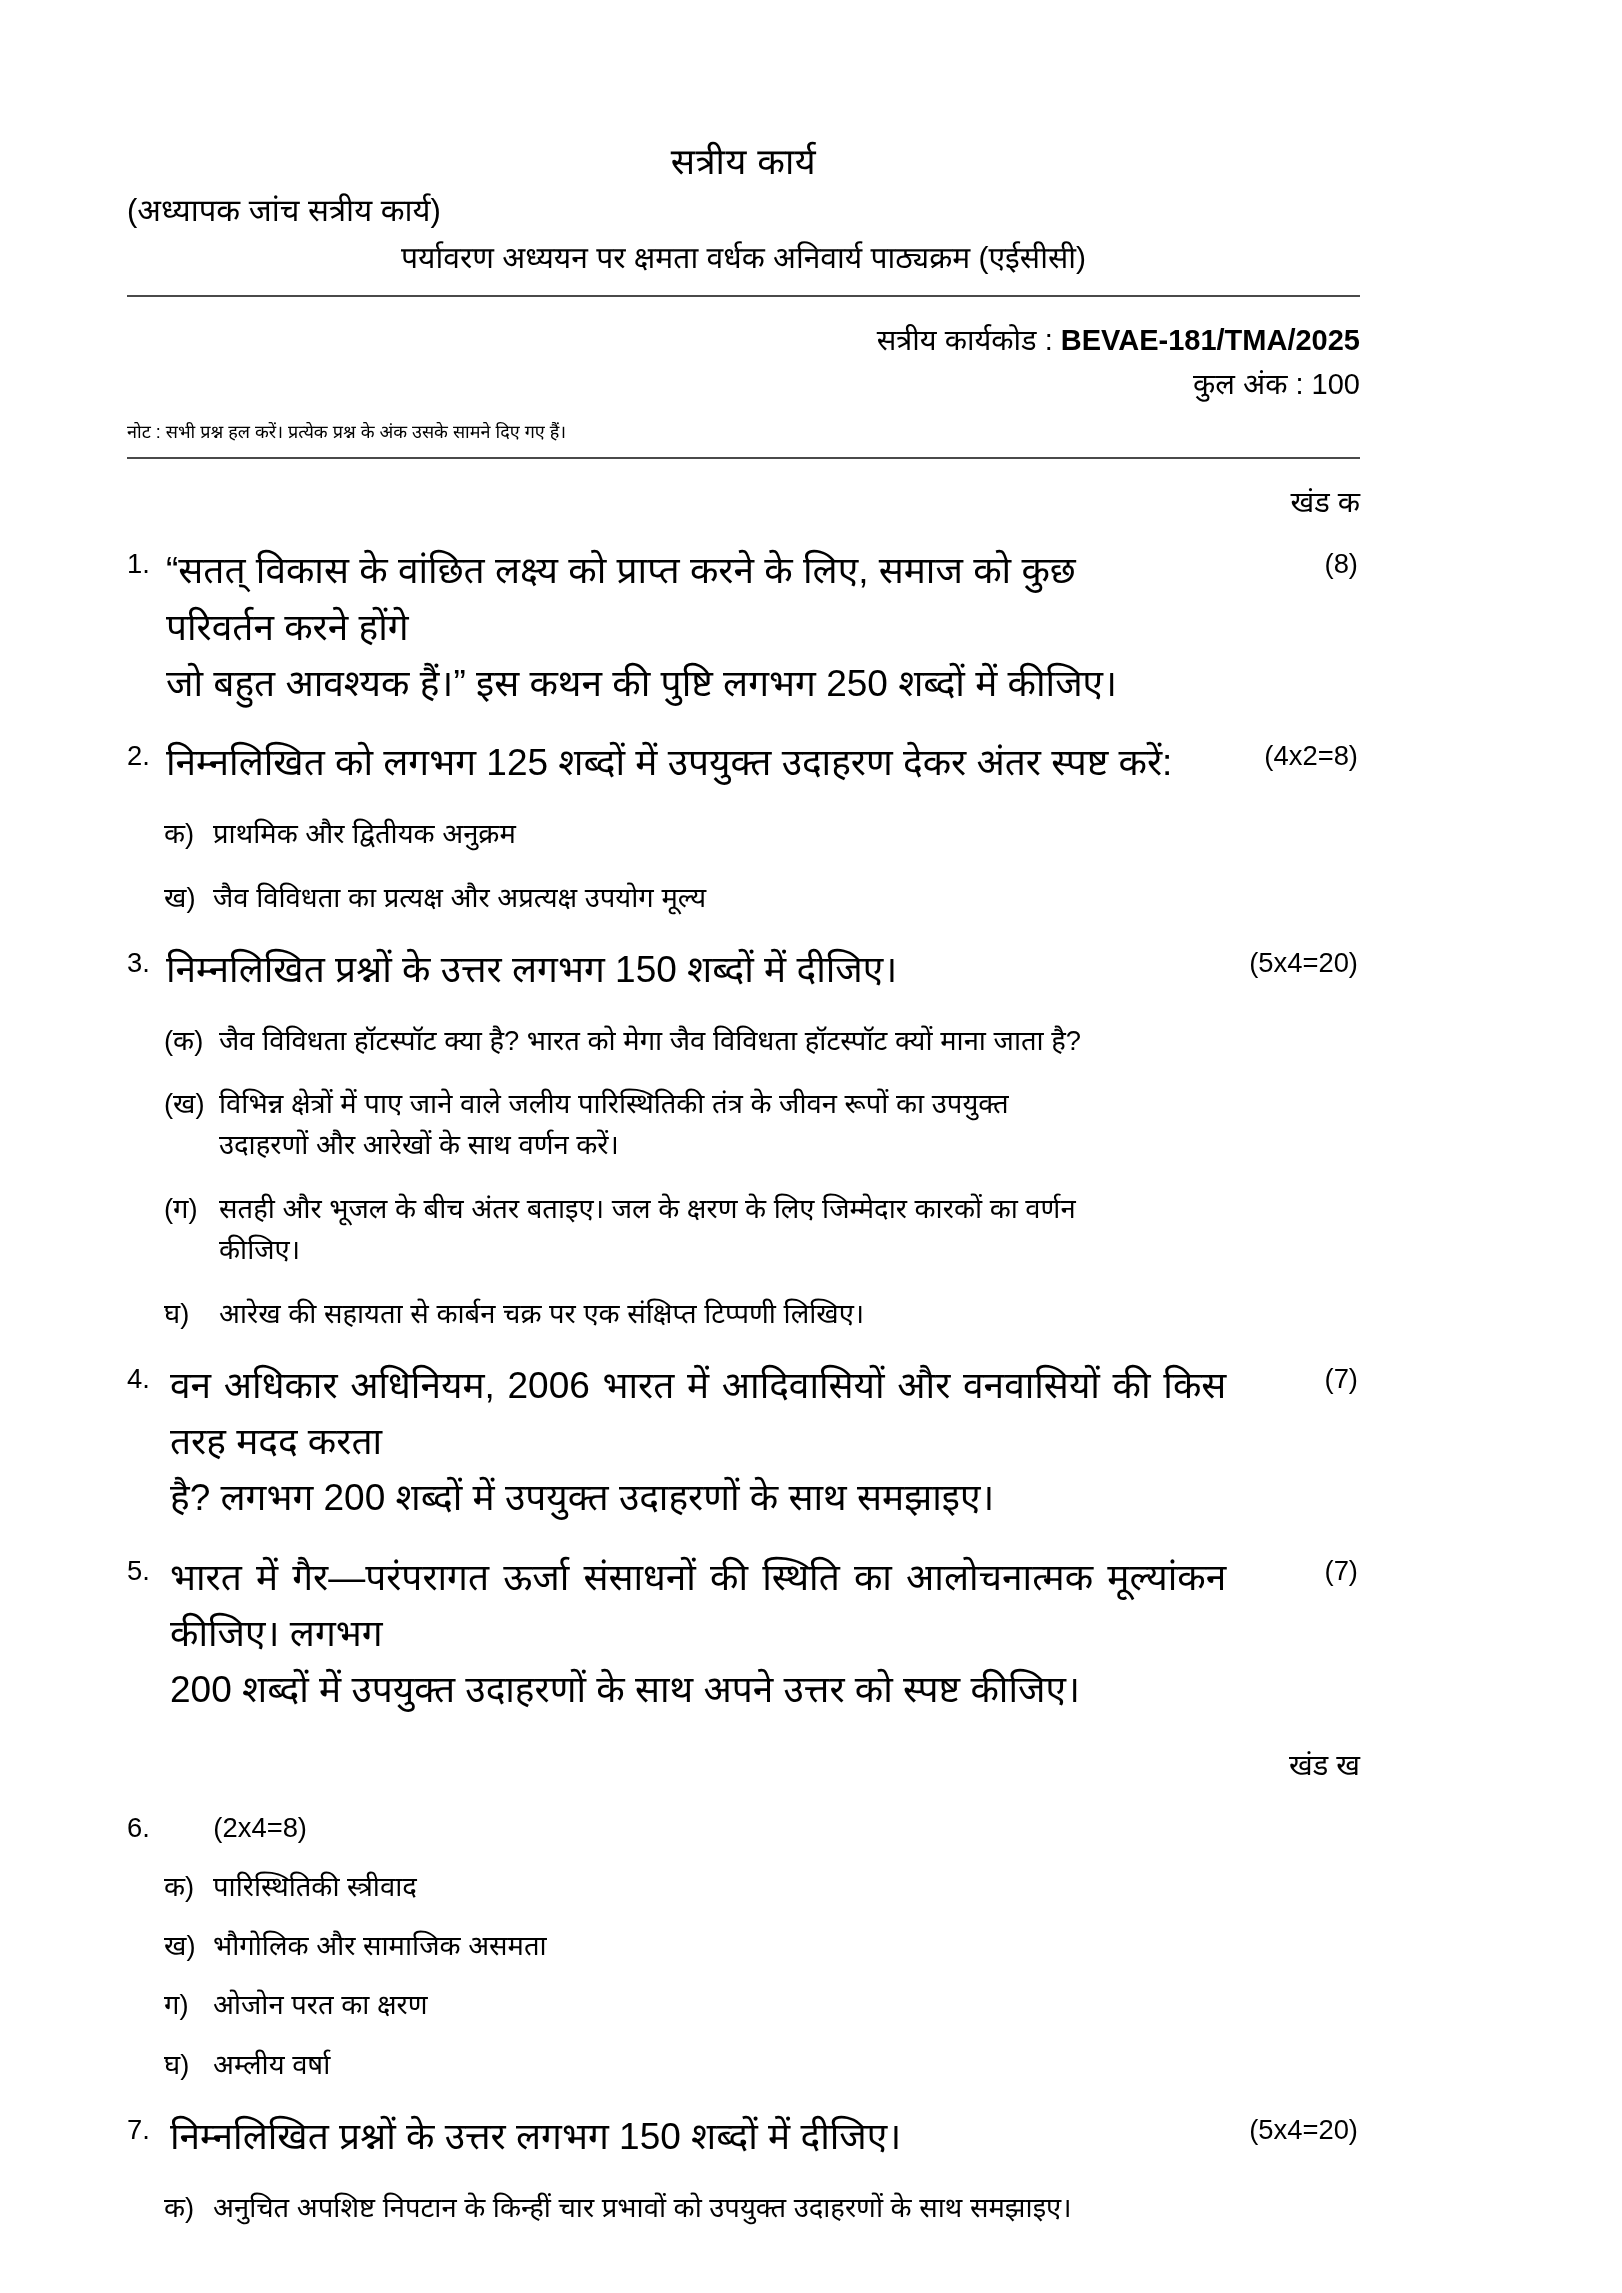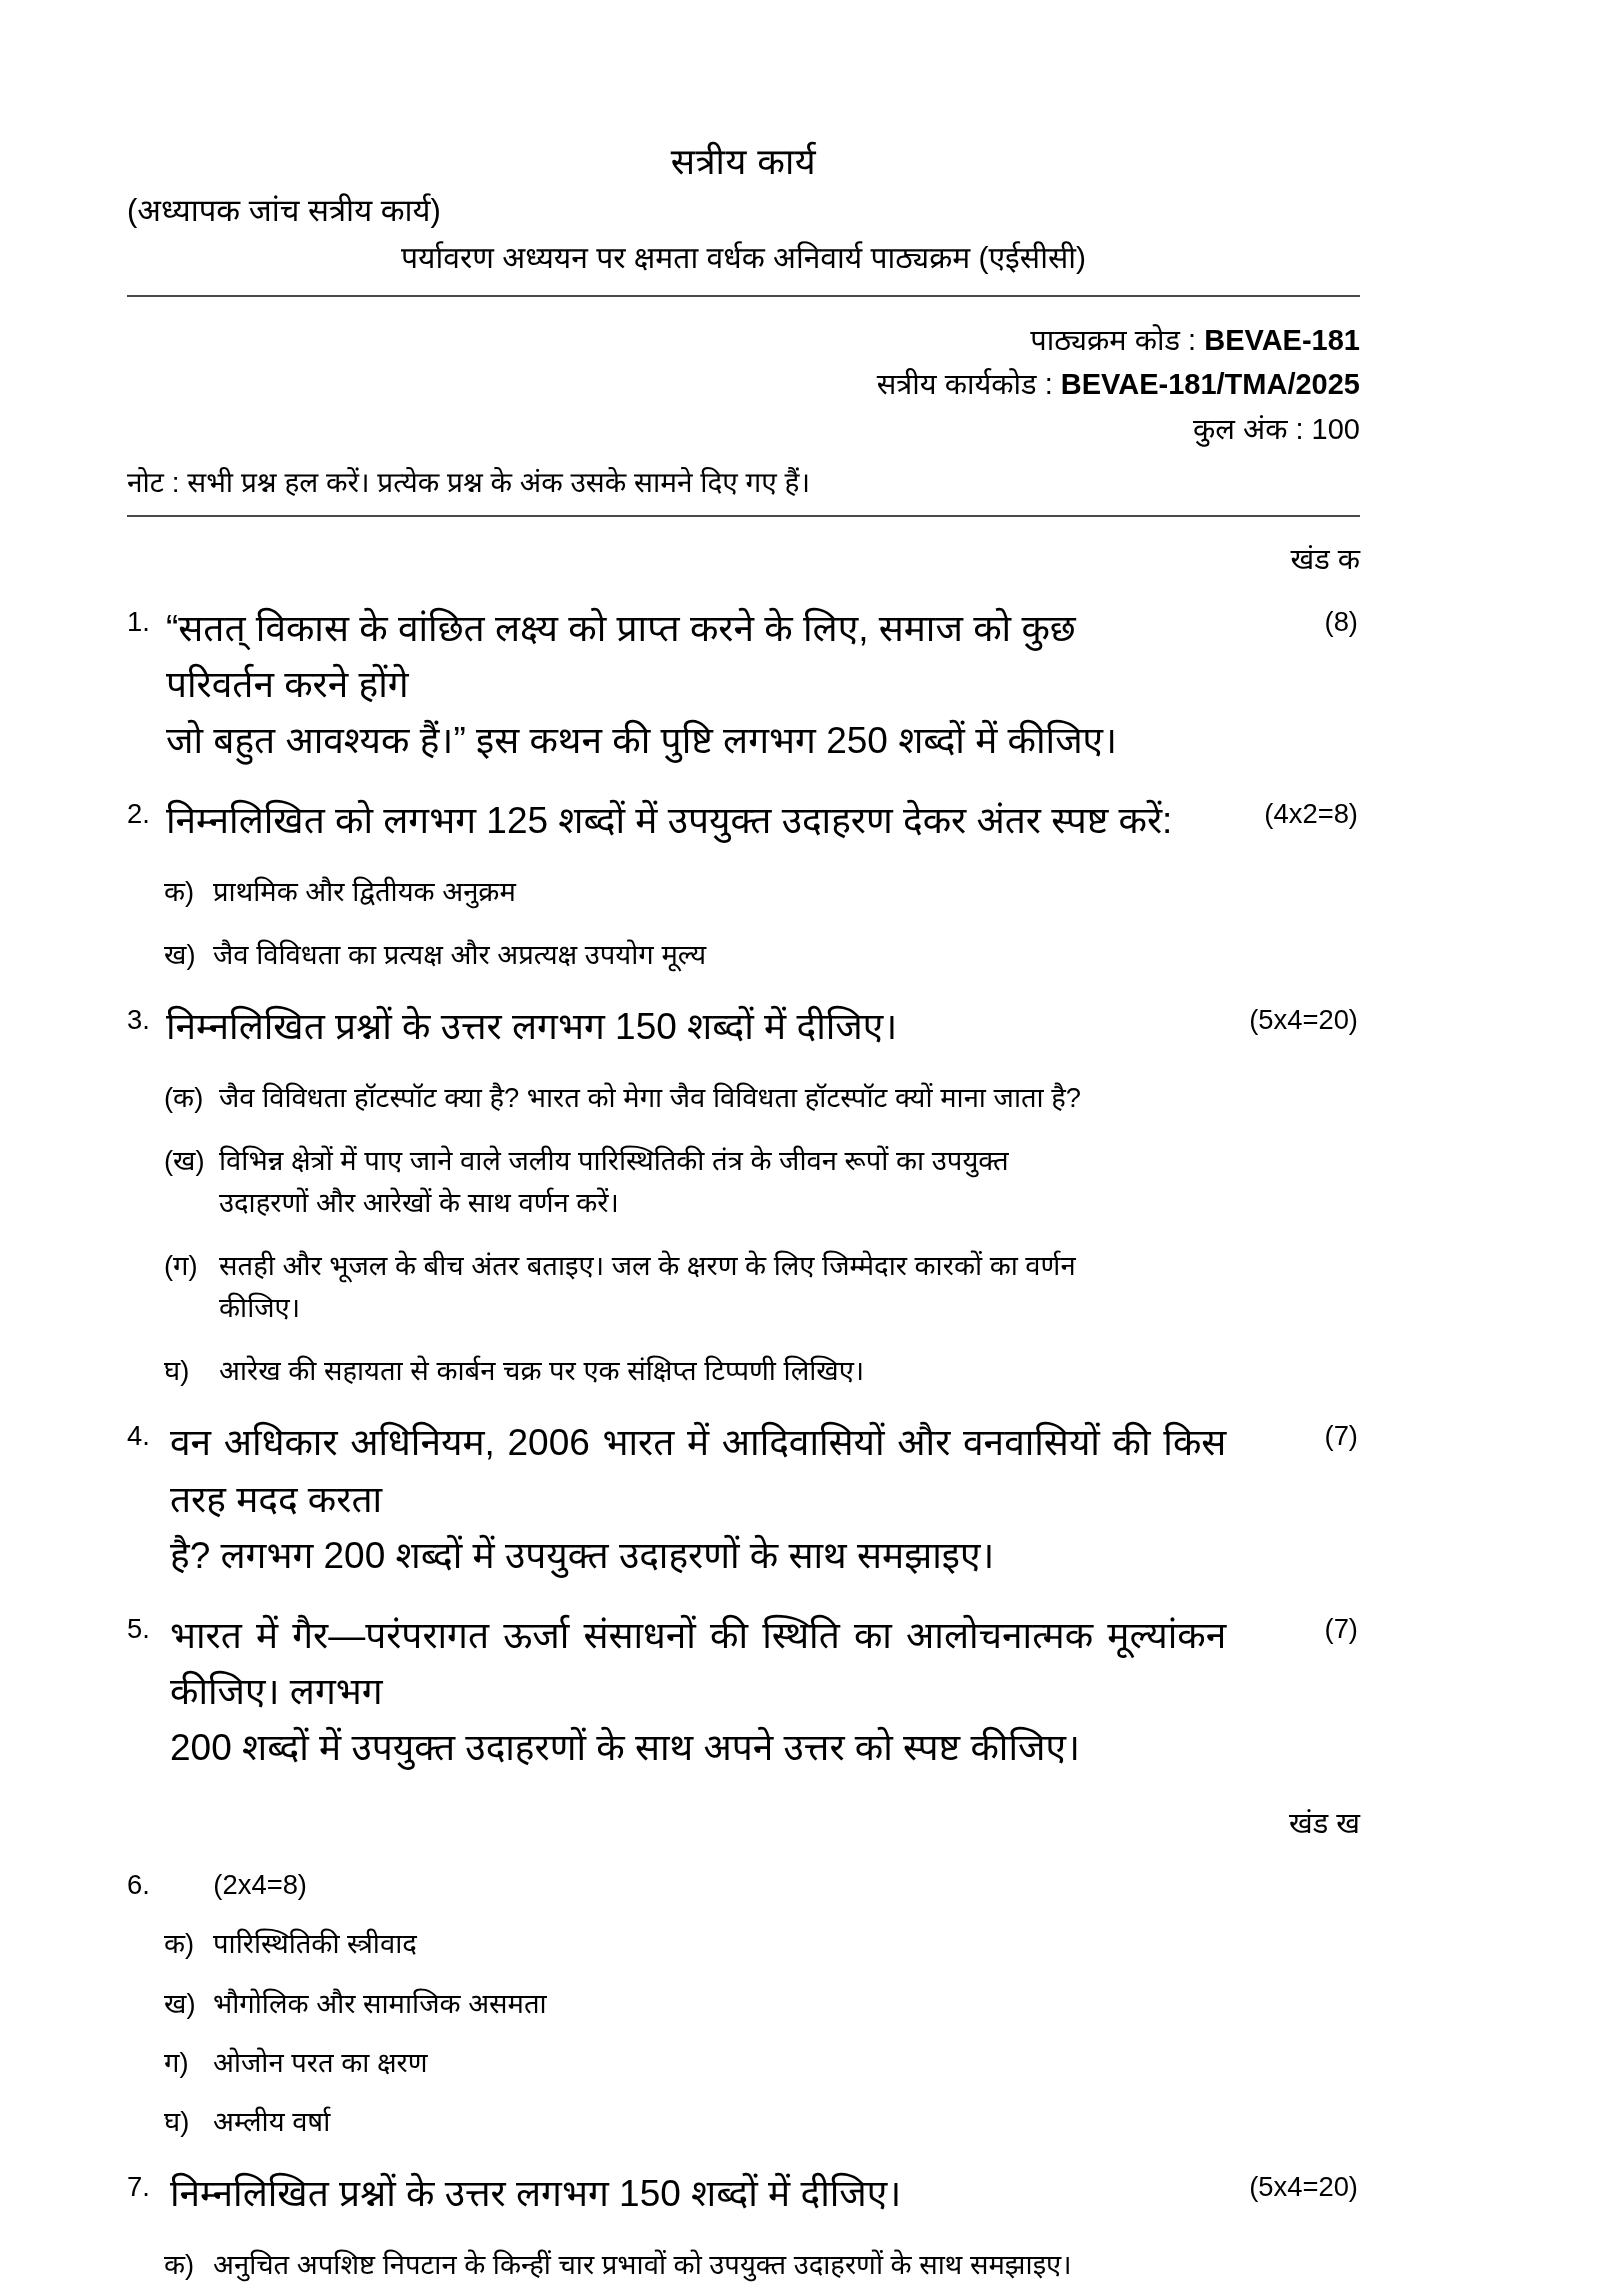--- a/index.html
+++ b/index.html
@@ -62,21 +62,21 @@
     font-size: 29px;
     line-height: 1.52;
   }
   .code-line .lbl { font-weight: normal; }
   .code-line .val { font-weight: bold; letter-spacing: 0px; }
   .code-line.marks .val { font-weight: normal; }
 
   
   .note {
     margin-top: 13.7px;
-    font-size: 28px;
+    font-size: 18px;
     line-height: 1.35;
     text-align: left;
   }
   .rule2 {
     border: none;
     border-top: 2.2px solid #4a4a4a;
     margin: 12.7px 0 0 0;
     height: 0;
   }
 
@@ -161,23 +161,20 @@
 <div class="page">
   <div class="inner">
 
     <div class="hdr-title">सत्रीय कार्य</div>
     <div class="hdr-sub1">(अध्यापक जांच सत्रीय कार्य)</div>
     <div class="hdr-sub2">पर्यावरण अध्ययन पर क्षमता वर्धक अनिवार्य पाठ्यक्रम (एईसीसी)</div>
     <hr class="rule">
 
     <div class="code-block">
       <div class="code-line">
-        <span class="lbl">पाठ्यक्रम कोड : </span><span class="val">BEVAE-181</span>
-      </div>
-      <div class="code-line">
         <span class="lbl">सत्रीय कार्यकोड : </span><span class="val">BEVAE-181/TMA/2025</span>
       </div>
       <div class="code-line marks">
         <span class="lbl">कुल अंक : </span><span class="val">100</span>
       </div>
     </div>
 
     <div class="note">नोट : सभी प्रश्न हल करें। प्रत्येक प्रश्न के अंक उसके सामने दिए गए हैं।</div>
     <hr class="rule2">
 

